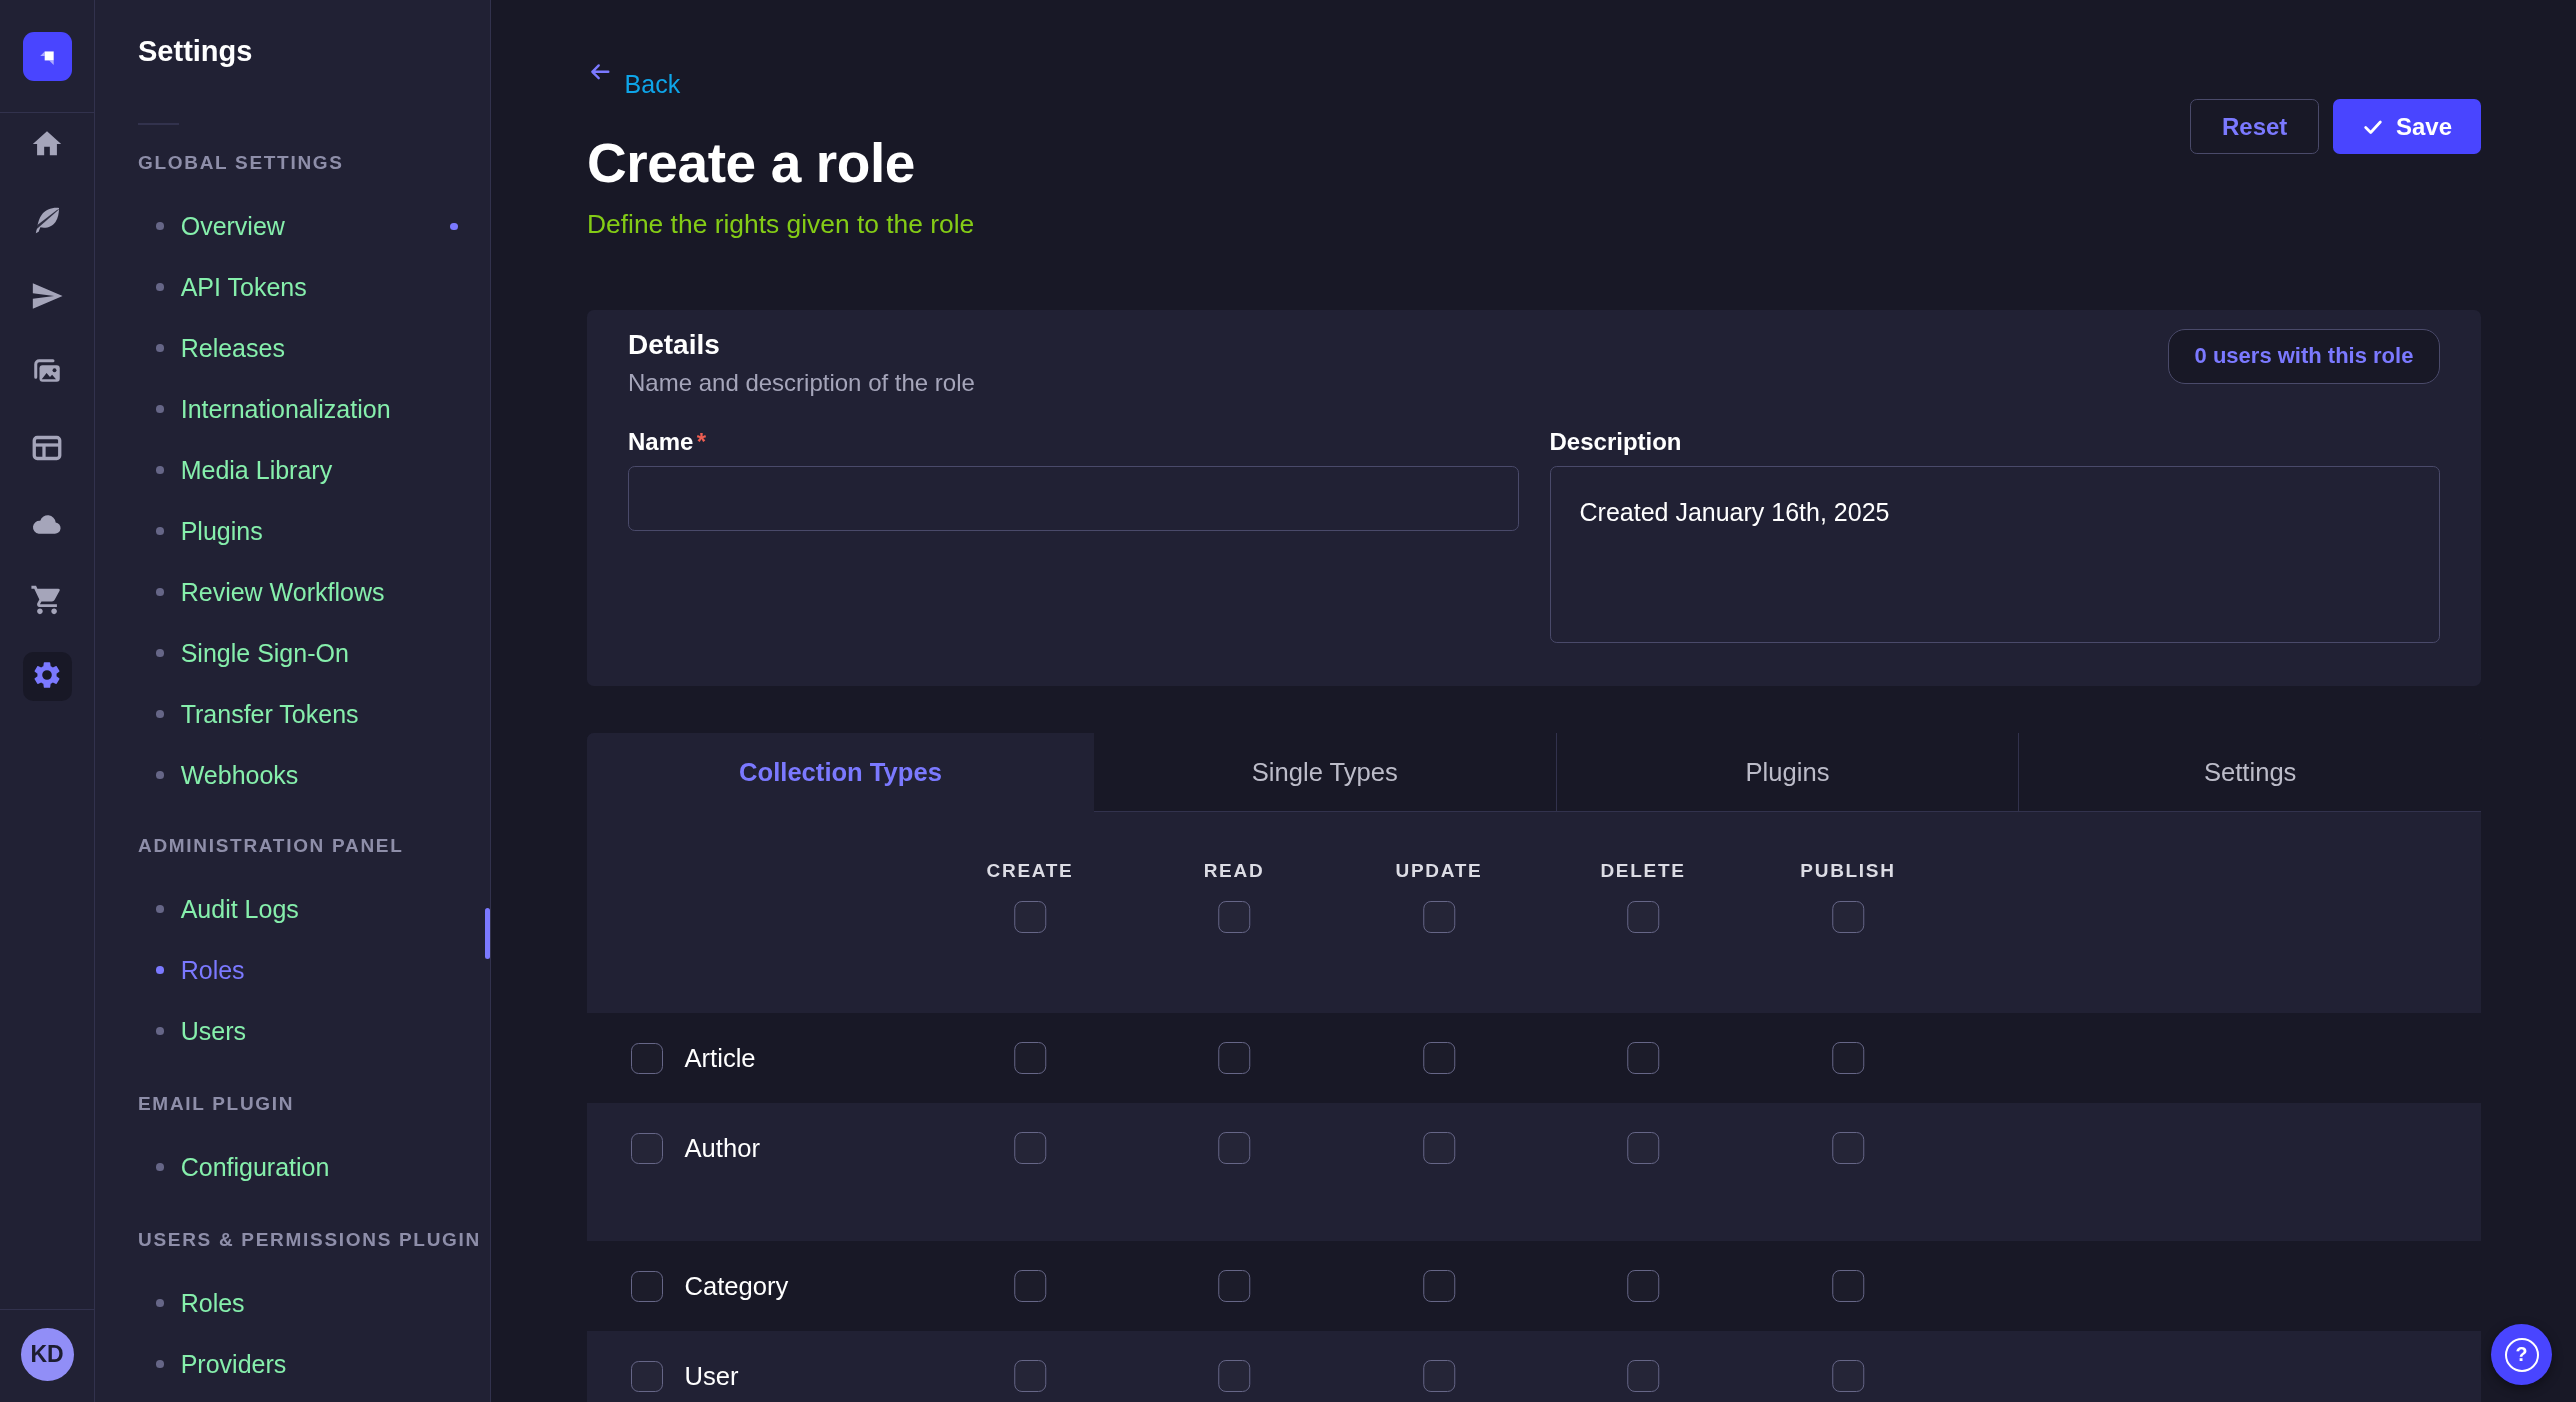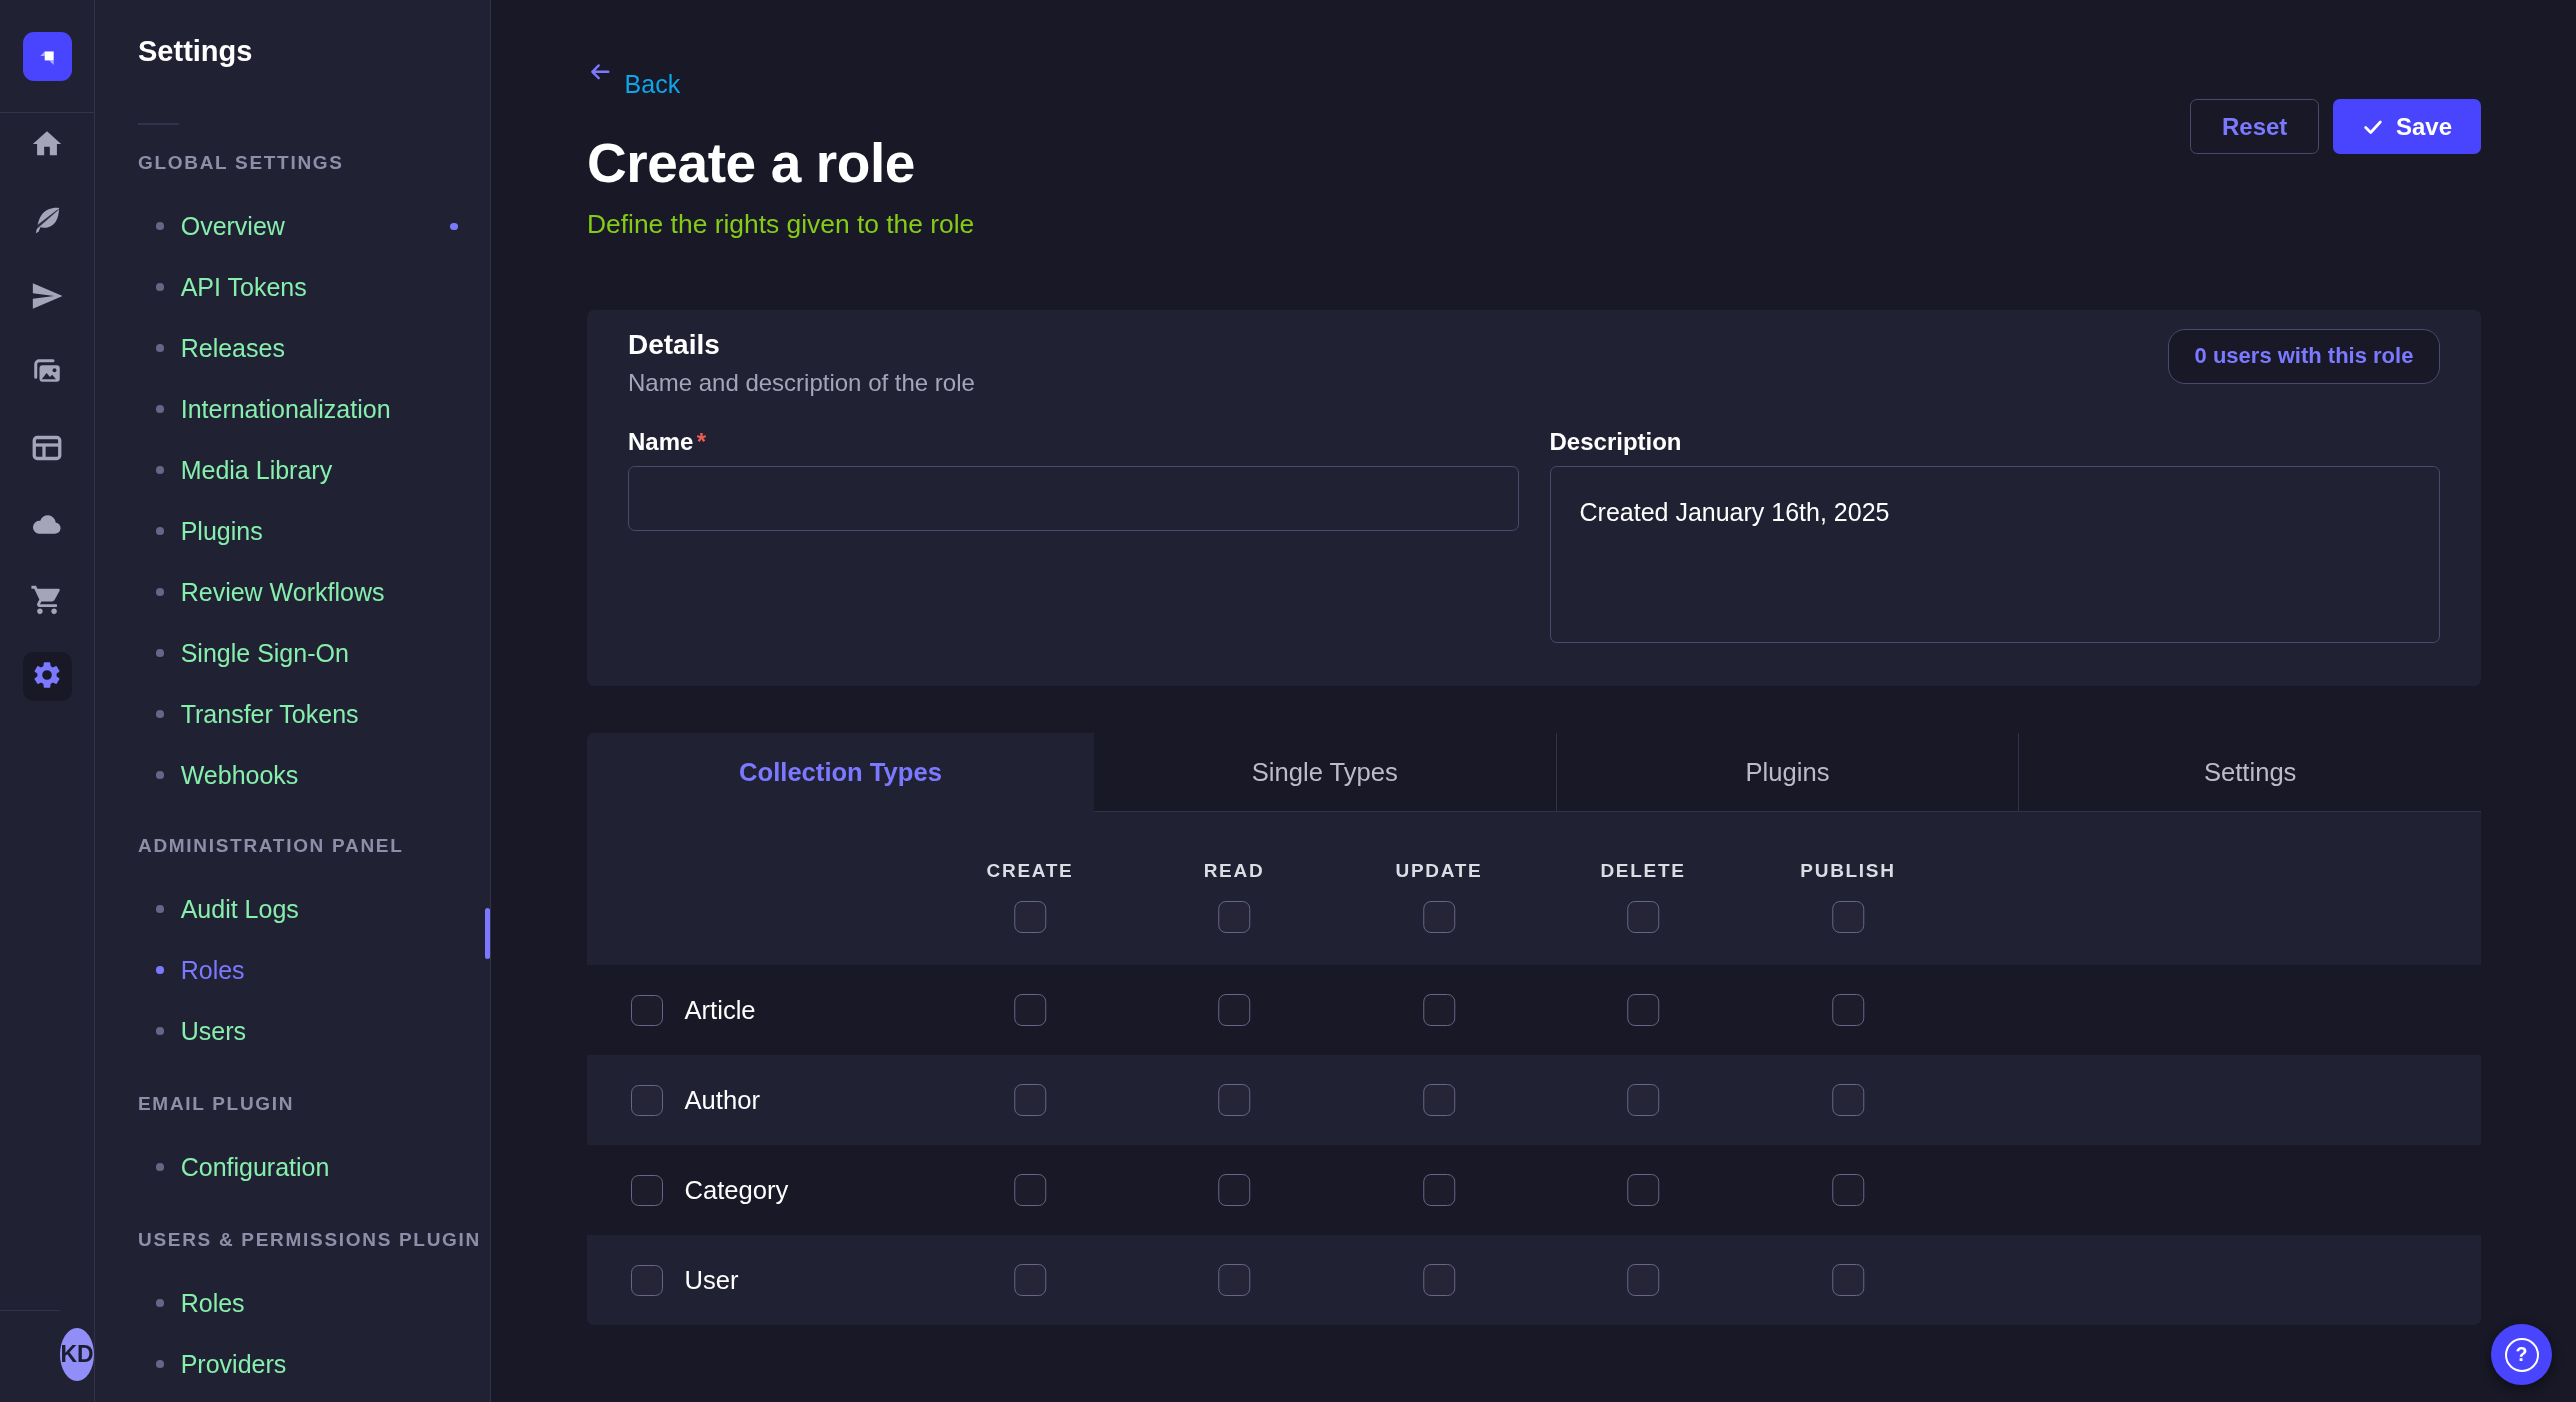--- a/index.html
+++ b/index.html
@@ -7,21 +7,21 @@
   body { background:#181826; font-family:"Liberation Sans", sans-serif; position:relative; color:#fff; }
 
   
   .rail { position:absolute; left:0; top:0; width:95px; height:100%; background:#212134; border-right:0.9px solid #32324d; display:flex; flex-direction:column; align-items:center; }
   .rail-logo { width:49px; height:49px; margin-top:32px; border-radius:11px; background:#4945ff; display:flex; align-items:center; justify-content:center; }
   .rail-divider { width:100%; height:0.9px; background:#32324d; margin-top:31px; }
   .rail-icons { display:flex; flex-direction:column; align-items:center; gap:40px; margin-top:13.6px; }
   .rail-icon { width:36px; height:36px; display:flex; align-items:center; justify-content:center; }
   .rail-icon svg { display:block; }
   .rail-active { width:49px; height:49px; border-radius:10.2px; background:#181826; display:flex; align-items:center; justify-content:center; margin-top:-6.8px; }
-  .rail-bottom { margin-top:auto; width:100%; display:flex; flex-direction:row; }
+  .rail-bottom { margin-top:auto; width:100%; display:flex; flex-direction:column; align-items:center; }
   .avatar { width:53px; height:53px; border-radius:50%; background:#918ef7; color:#1d1d31; font-size:23px; font-weight:bold; display:flex; align-items:center; justify-content:center; margin:18px 0 21px; }
 
   
   .sidebar { position:absolute; left:95px; top:0; width:396px; height:100%; background:#212134; border-right:0.9px solid #32324d; padding-top:34px; }
   .sidebar-title { margin-left:43px; font-size:29px; font-weight:bold; line-height:34px; color:#fff; }
   .sidebar-title-divider { margin:55px 0 0 43px; width:41px; height:1.7px; background:#32324d; }
   .nav-section-header { margin:27px 0 0 43px; font-size:19px; font-weight:bold; letter-spacing:1.7px; color:#8e8ea9; line-height:22px; }
   .nav-section-header.s2 { margin-top:29px; }
   .nav-section-header.s3, .nav-section-header.s4 { margin-top:31px; }
   .nav-items { margin-top:22px; }
@@ -62,21 +62,21 @@
   .tabs { display:flex; height:79px; }
   .tab { flex:1; display:flex; align-items:center; justify-content:center; font-size:25.6px; color:#bcbcc9; background:#181826; border-bottom:0.9px solid #32324d; cursor:pointer; }
   .tab.active { flex:0 0 507px; background:#212134; color:#7b79ff; font-weight:bold; border-bottom:none; border-top-left-radius:6.8px; }
   .tab.sep { border-left:0.9px solid #32324d; }
   .perm-head { position:relative; height:153px; }
   .col-label { position:absolute; transform:translateX(-50%); top:48px; font-size:19px; font-weight:bold; letter-spacing:1.7px; color:#dcdce4; }
   .abs-center { position:absolute; transform:translateX(-50%); }
   .checkbox { width:31.5px; height:31.5px; border:1.7px solid #666687; border-radius:7.7px; background:rgba(255,255,255,0.02); cursor:pointer; }
   .col-check { top:89px; }
   .perm-row { position:relative; height:90px; }
-  .perm-row.odd { background:#181826; }
+  .perm-row.odd { background:#181826;margin-top:48px; }
   .row-left { position:absolute; left:44px; top:0; height:100%; display:flex; align-items:center; gap:22px; }
   .row-label { font-size:25.6px; color:#fff; }
   .cell-check { top:29px; }
 
   
   .help-fab { position:absolute; right:24px; bottom:17px; width:61px; height:61px; border-radius:50%; background:#4945ff; display:flex; align-items:center; justify-content:center; cursor:pointer; box-shadow:0 3.4px 10.2px rgba(0,0,0,.4); }
   .help-q { width:34px; height:34px; border:2.6px solid #fff; border-radius:50%; color:#fff; font-size:19.6px; font-weight:bold; display:flex; align-items:center; justify-content:center; }
 </style>
 </head>
 <body>

